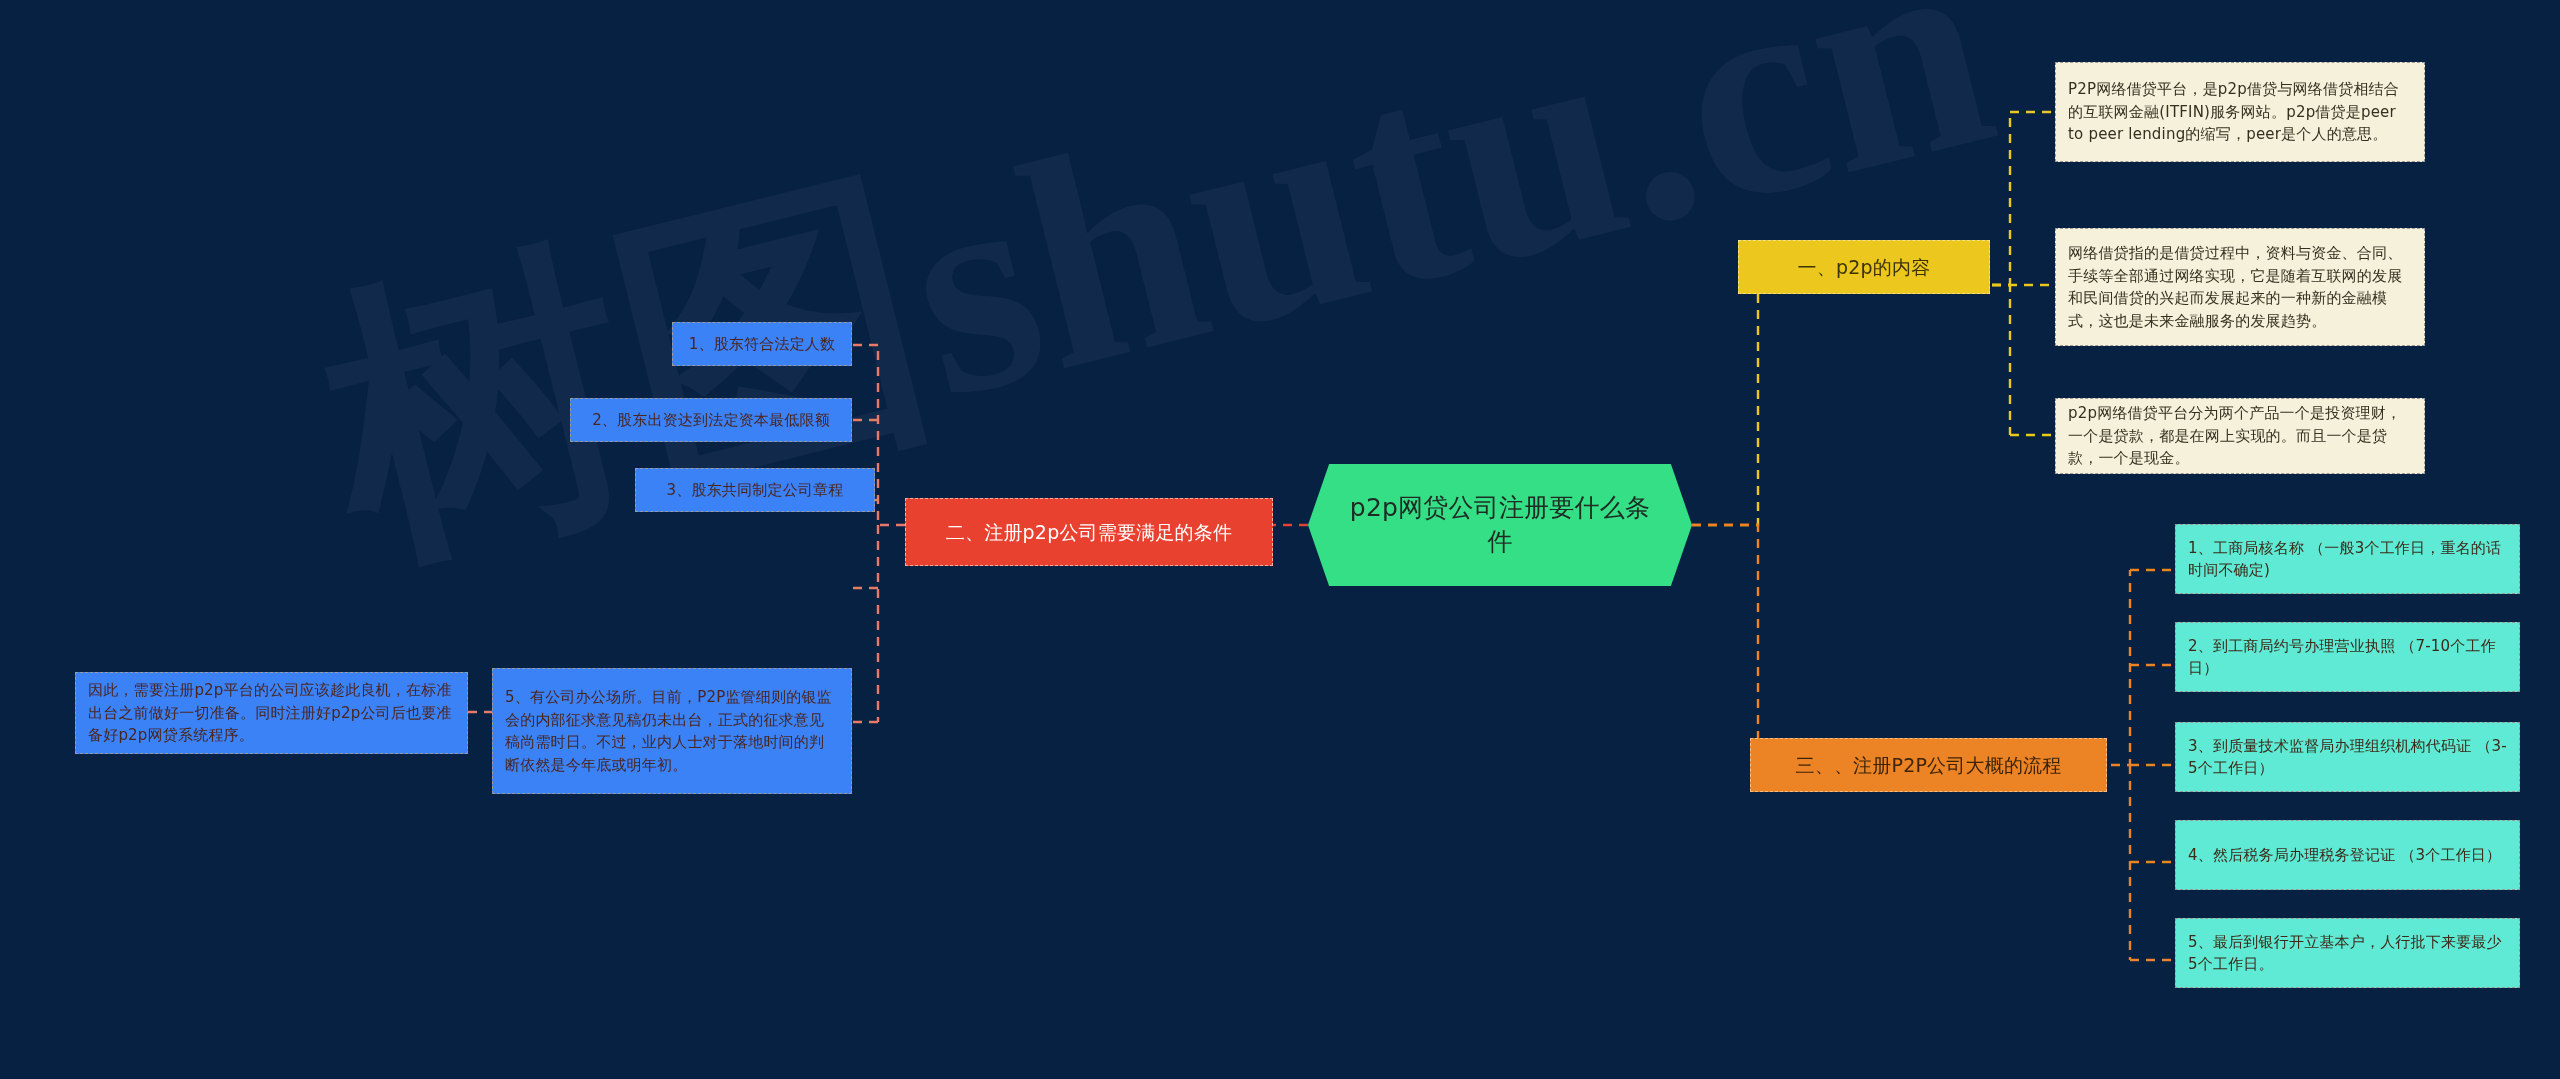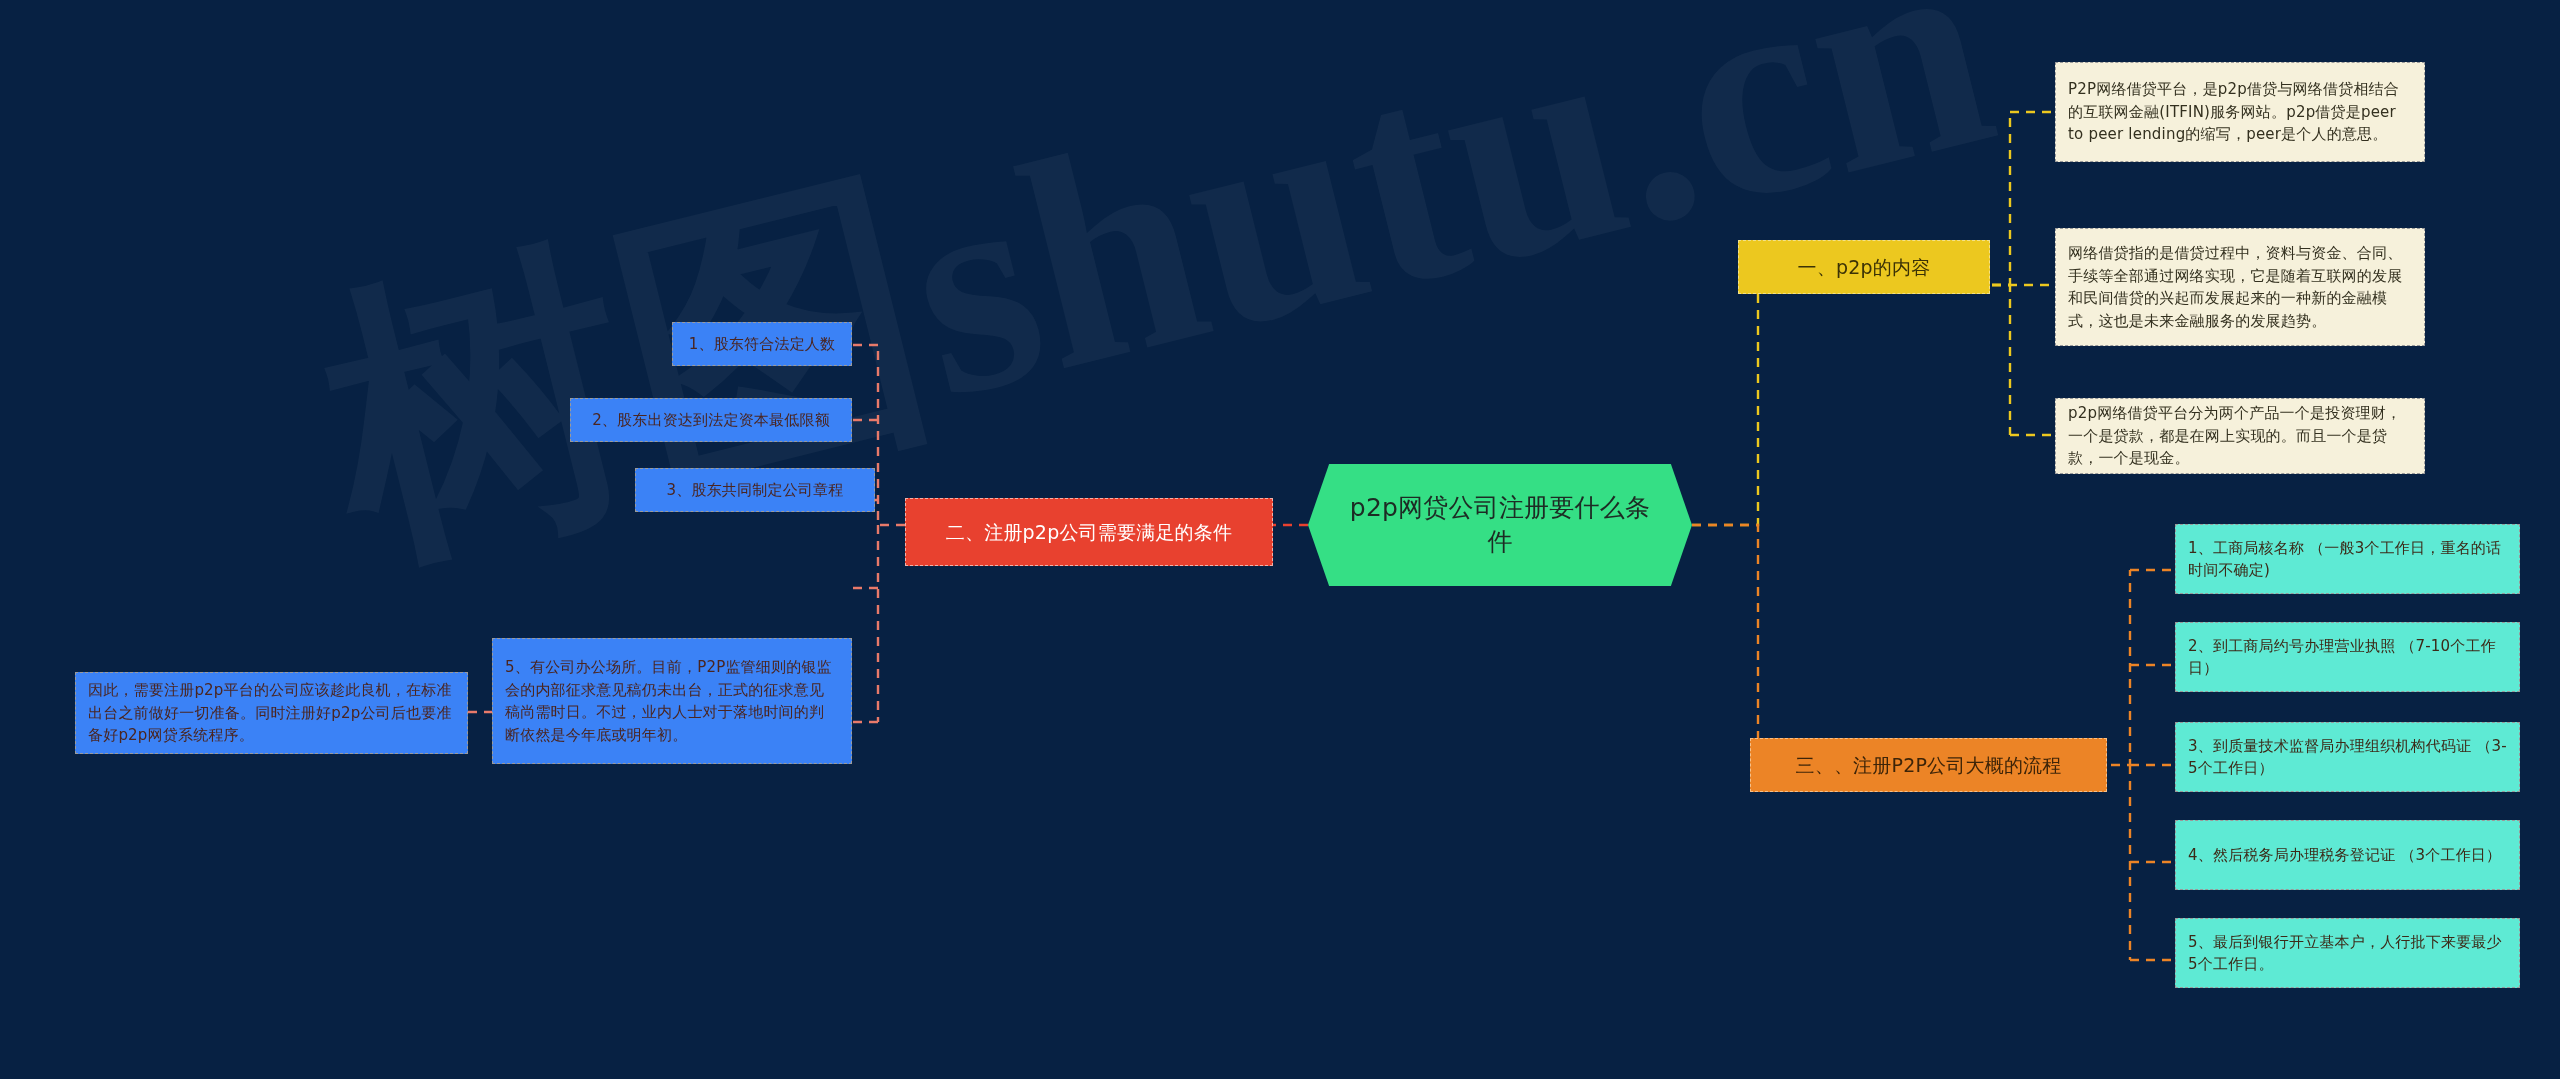--- a/index.html
+++ b/index.html
@@ -223,21 +223,21 @@
 
   <div class="node leaf-pink center" style="left:570px; top:398px; width:282px; height:44px;align-items:center;">
     <span class="txt">2、股东出资达到法定资本最低限额</span>
   </div>
 
   <div class="node leaf-pink center" style="left:612px; top:468px; width:240px; height:44px;margin-left:23px;">
     <span class="txt">3、股东共同制定公司章程</span>
   </div>
 
 
-  <div class="node leaf-pink" style="left:492px; top:638px; width:360px; height:126px;">
+  <div class="node leaf-pink" style="left:492px; top:668px; width:360px; height:126px;">
     <span class="txt">5、有公司办公场所。目前，P2P监管细则的银监会的内部征求意见稿仍未出台，正式的征求意见稿尚需时日。不过，业内人士对于落地时间的判断依然是今年底或明年初。</span>
   </div>
 
   <div class="node leaf-pink" style="left:75px; top:672px; width:393px; height:82px;">
     <span class="txt">因此，需要注册p2p平台的公司应该趁此良机，在标准出台之前做好一切准备。同时注册好p2p公司后也要准备好p2p网贷系统程序。</span>
   </div>
 
   <div class="node branch-orange" style="left:1738px; top:738px; width:357px; height:54px;">
     <span class="txt">三、、注册P2P公司大概的流程</span>
   </div>

